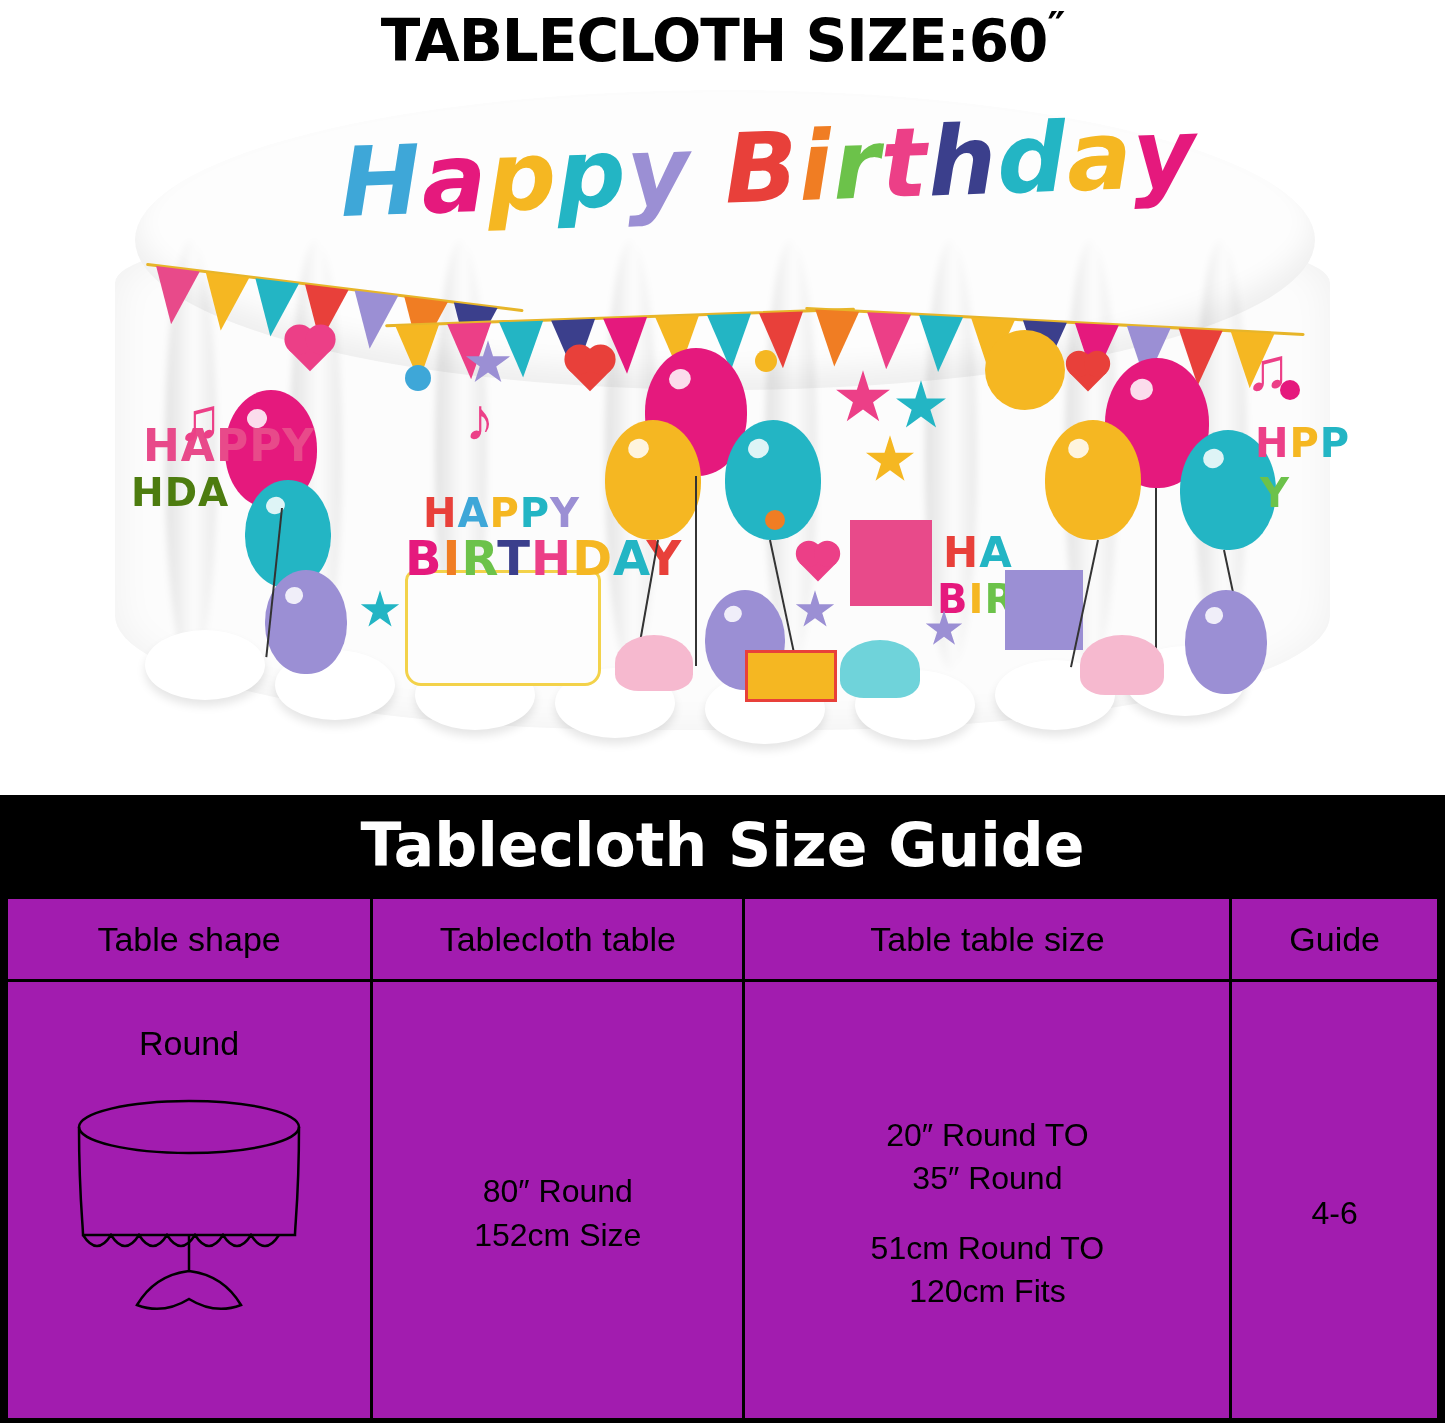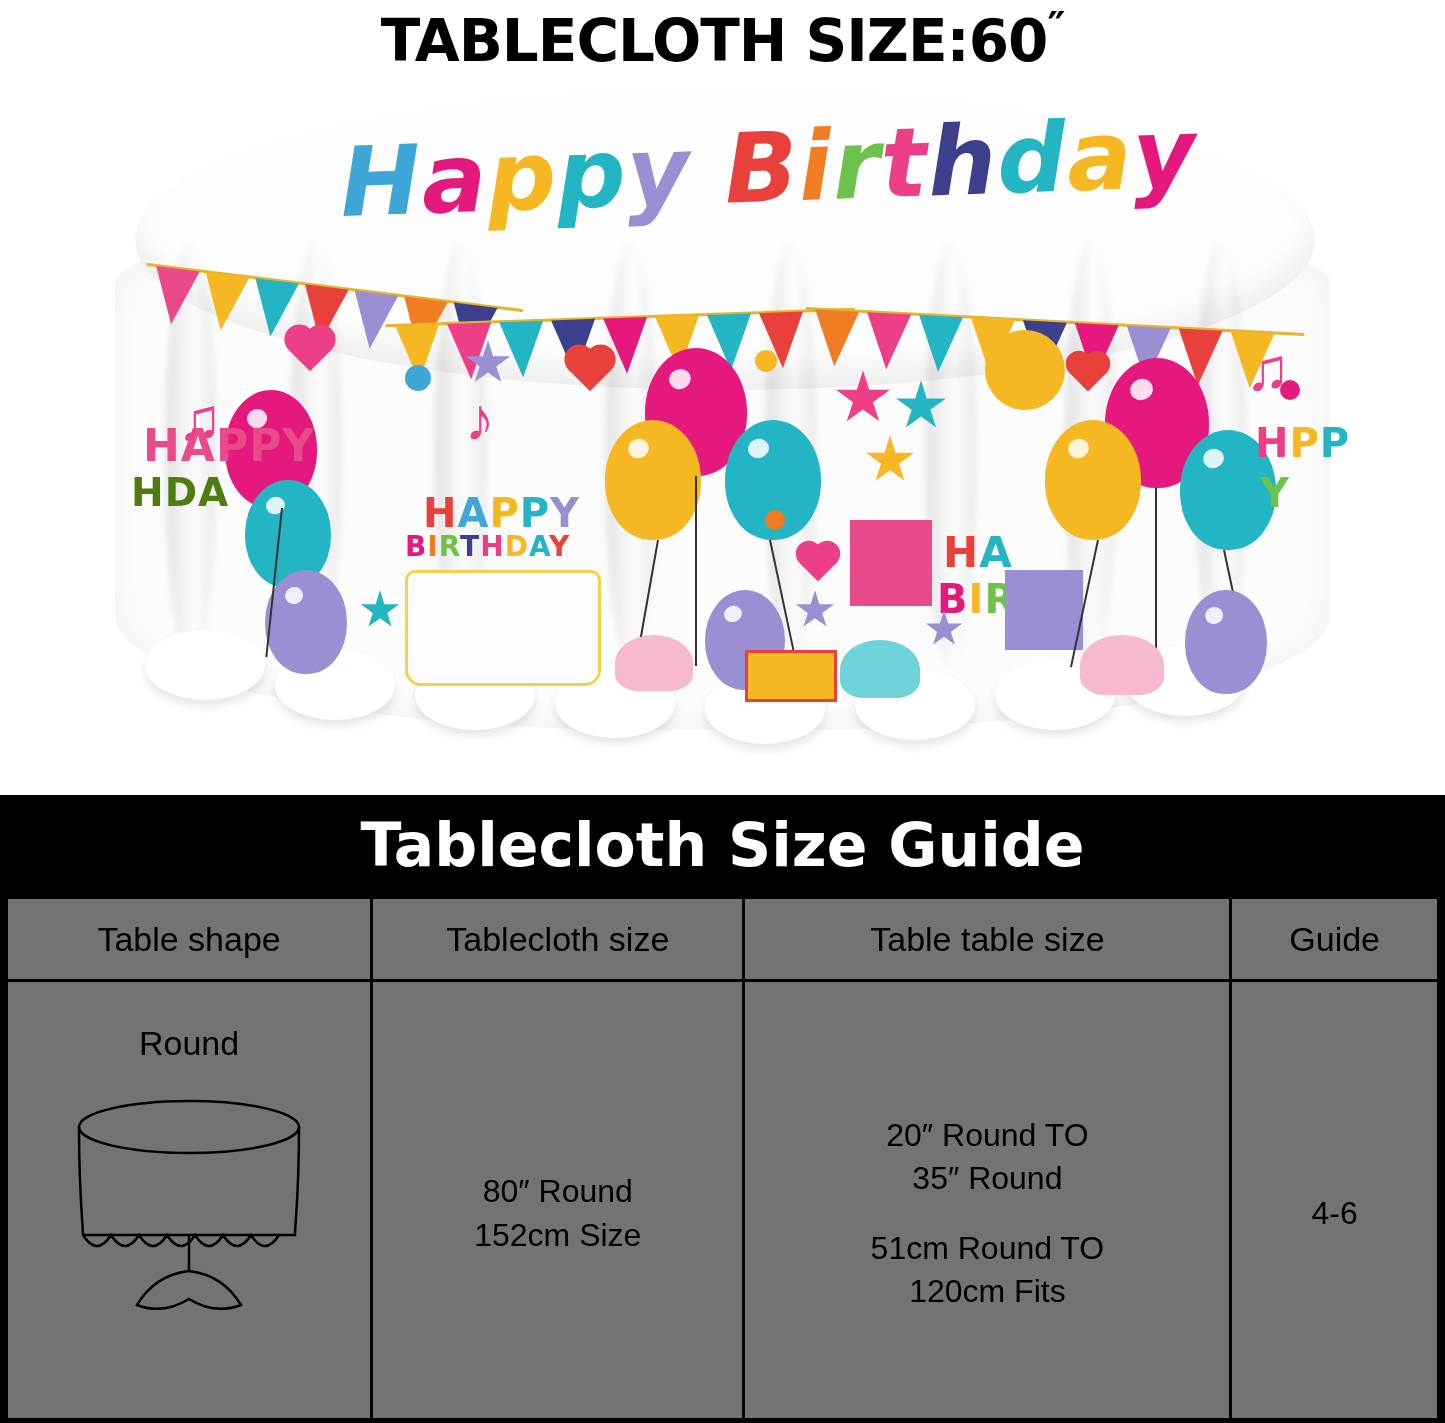--- a/index.html
+++ b/index.html
@@ -173,21 +173,21 @@
 
   
   .guide {
     position: absolute;
     left: 0;
     top: 795px;
     width: 1445px;
     height: 628px;
     border: 5px solid #000;
     box-sizing: border-box;
-    background: #737373;
+    background: #a21caf;
   }
   .guide-header {
     background: #000;
     color: #fff;
     text-align: center;
     font-family: "DejaVu Sans", sans-serif;
     font-weight: bold;
     font-size: 60px;
     padding: 10px 0 16px;
     letter-spacing: 0px;
@@ -296,21 +296,21 @@
     <div class="string" style="left:176px; top:418px; height:150px; transform:rotate(6deg);"></div>
 
     <div class="word" style="left:38px; top:330px; font-size:44px; color:#e84a8a;">HAPPY</div>
     <div class="word" style="left:26px; top:380px; font-size:39px; color:#4d7c0f;text-align:right;">HDA</div>
     <div class="note" style="left:72px; top:300px; color:#ec3f87;">♫</div>
 
     <div class="cake" style="left:300px; top:480px;"></div>
     <div class="word" style="left:318px; top:400px; font-size:40px;">
       <span style="color:#e8403a;">H</span><span style="color:#3ea7d8;">A</span><span style="color:#f5b722;">P</span><span style="color:#23b5c4;">P</span><span style="color:#9b8fd4;">Y</span>
     </div>
-    <div class="word" style="left:300px; top:440px; font-size:28px;">
+    <div class="word" style="left:300px; top:440px; font-size:48px;">
       <span style="color:#e5197d;">B</span><span style="color:#f07d23;">I</span><span style="color:#6cc24a;">R</span><span style="color:#3b3f8c;">T</span><span style="color:#ec3f87;">H</span><span style="color:#f5b722;">D</span><span style="color:#23b5c4;">A</span><span style="color:#e8403a;">Y</span>
     </div>
     <div class="note" style="left:360px; top:300px; color:#ec3f87;">♪</div>
 
     <div class="balloon" style="left:540px; top:258px; width:102px; height:128px; background:#e5197d;"></div>
     <div class="balloon" style="left:500px; top:330px; width:96px; height:120px; background:#f5b722;"></div>
     <div class="balloon" style="left:620px; top:330px; width:96px; height:120px; background:#23b5c4;"></div>
     <div class="string" style="left:590px; top:386px; height:190px;"></div>
     <div class="string" style="left:552px; top:450px; height:130px; transform:rotate(10deg);"></div>
     <div class="string" style="left:664px; top:450px; height:130px; transform:rotate(-12deg);"></div>
@@ -372,21 +372,21 @@
   <table class="guide-table">
     <colgroup>
       <col class="col-shape">
         <col class="col-size">
         <col class="col-fits">
         <col class="col-seats">
     </colgroup>
     <thead>
       <tr>
         <th>Table shape</th>
-        <th>Tablecloth size</th>
+        <th>Tablecloth table</th>
         <th>Table table size</th>
         <th>Guide</th>
       </tr>
     </thead>
     <tbody>
       <tr>
         <td class="shape-cell">
           <div class="shape-label">Round</div>
           <div class="shape-art">
             <svg width="300" height="250" viewBox="0 0 300 250" fill="none" stroke="#000" stroke-width="2.5">

